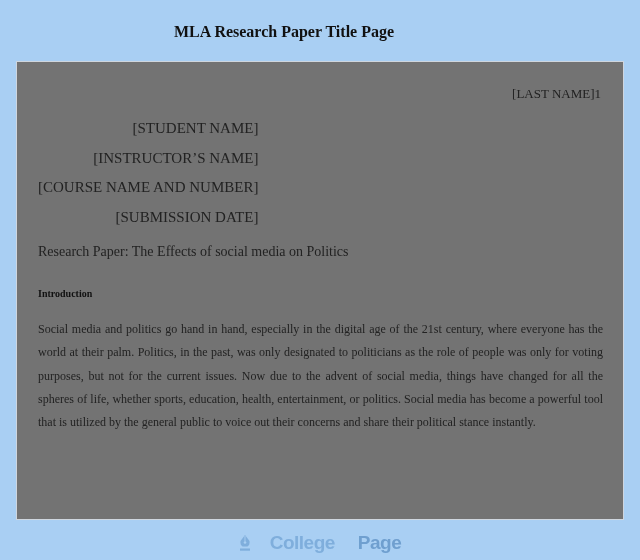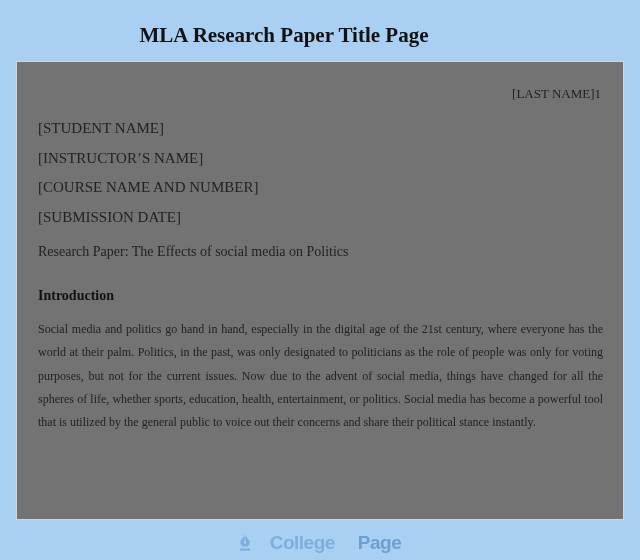--- a/index.html
+++ b/index.html
@@ -5,46 +5,46 @@
     html, body { margin: 0; padding: 0; }
     body {
       width: 640px; height: 560px; overflow: hidden;
       background: #a9cff3;
       position: relative;
       font-family: "Liberation Serif", serif;
       color: #1a1a1a;
     }
     .title {
       position: absolute; left: 0; top: 23px; width: 568px;
-      text-align: center; font-weight: bold; font-size: 21px;
+      text-align: center; font-weight: bold; font-size: 16px;
       color: #111;
     }
     .page {
       position: absolute; left: 16px; top: 61px;
       width: 608px; height: 459px;
       background: #737373;
       border: 1px solid #cfd6de;
       box-sizing: border-box;
     }
     .header-right {
       position: absolute; right: 22px; top: 24px;
       font-size: 13px; color: #222;
     }
     .info {
       position: absolute; left: 21px; top: 52px;
       font-size: 15px; line-height: 29.5px; color: #222;
     }
-    .info div { white-space: nowrap; }
+    .info div { white-space: nowrap; text-align: right; }
     .paper-title {
       position: absolute; left: 21px; top: 182px;
       font-size: 14px; color: #222;
     }
     .intro-heading {
       position: absolute; left: 21px; top: 226px;
-      font-size: 14px; font-weight: bold; color: #111; text-align: right;
+      font-size: 10px; font-weight: bold; color: #111; text-align: right;
     }
     .body-text {
       position: absolute; left: 21px; top: 256px; width: 565px;
       font-size: 12px; line-height: 23.3px; color: #222;
       text-align: justify;
     }
     .footer-logo {
       position: absolute; left: 0; top: 532px; width: 640px;
       text-align: center; font-family: "Liberation Sans", sans-serif;
       font-size: 19px; font-weight: bold; color: #7faedc;

